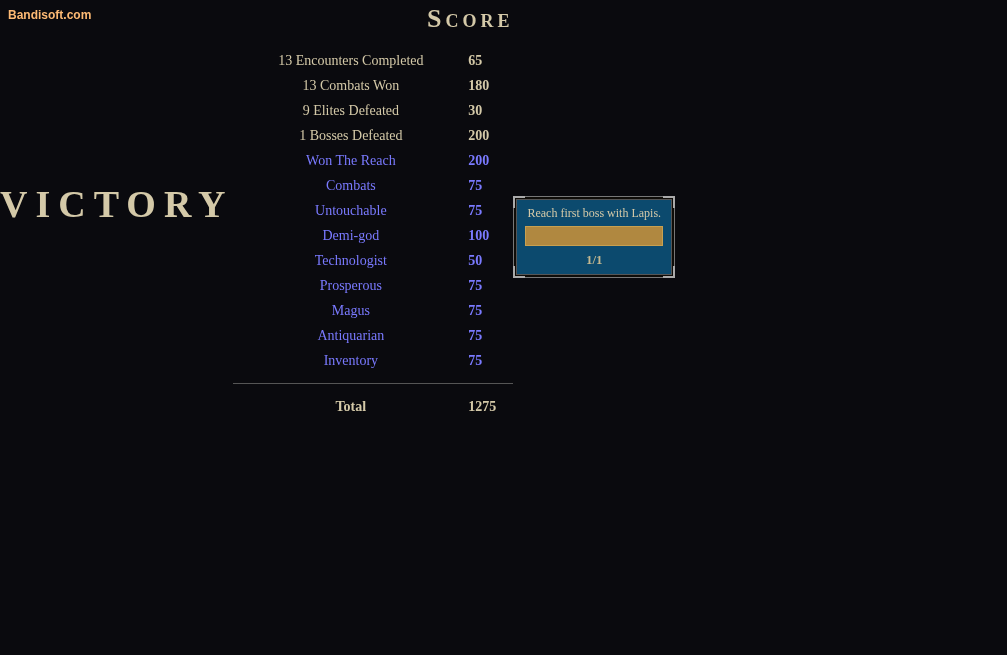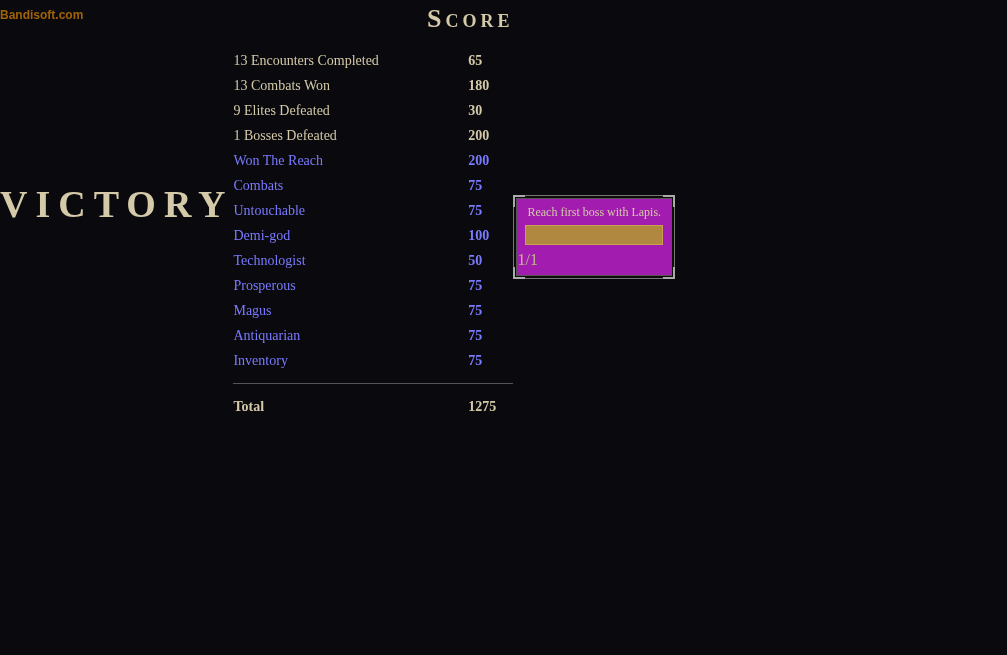--- a/index.html
+++ b/index.html
@@ -10,23 +10,23 @@
       background-color: #0a0a0e;
       font-family: Georgia, 'Times New Roman', serif;
       color: #d4c9a8;
       overflow: hidden;
       position: relative;
     }
 
     .watermark {
       position: absolute;
       top: 8px;
-      left: 0;
+      left: 8px;
       font-size: 12px;
-      color: #a16207;
+      color: #fdba74;
       font-family: Arial, sans-serif;
       font-weight: bold;
     }
 
     .page-center {
       display: flex;
       align-items: center;
       padding-top: 4px;
     }
 
@@ -59,21 +59,21 @@
     }
 
     .score-table tr td {
       padding: 2px 0;
       font-size: 14px;
       line-height: 1.5;
     }
 
     .score-table tr td:first-child {
       color: #d4c9a8;
-      text-align: left;
+      text-align: center;
     }
 
     .score-table tr td:last-child {
       text-align: left;
       color: #d4c9a8;
       font-weight: bold;
     }
 
     .score-table tr.bonus td {
       color: #7a7aff;
@@ -134,21 +134,21 @@
     .corner-deco.bottom-left { bottom: -1px; left: -1px; }
     .corner-deco.bottom-left::before { width: 12px; height: 2px; bottom: 0; left: 0; }
     .corner-deco.bottom-left::after { width: 2px; height: 12px; bottom: 0; left: 0; }
 
     .corner-deco.bottom-right { bottom: -1px; right: -1px; }
     .corner-deco.bottom-right::before { width: 12px; height: 2px; bottom: 0; right: 0; }
     .corner-deco.bottom-right::after { width: 2px; height: 12px; bottom: 0; right: 0; }
 
     .ach-body {
       border: 1px solid #555;
-      background: #a21caf;
+      background: #0c4a6e;
     }
 
     .ach-top-text {
       text-align: center;
       font-size: 12px;
       color: #d4c9a8;
       padding: 6px 10px 3px;
       font-family: Georgia, serif;
     }
 
@@ -160,25 +160,26 @@
       position: relative;
     }
 
     .ach-bar-fill {
       height: 100%;
       background: #b08840;
       width: 100%;
     }
 
     .ach-fraction {
-      text-align: left;
-      font-size: 16px;
+      text-align: center;
+      font-size: 13px;
       color: #c4b890;
       padding: 3px 0 6px;
       font-family: Georgia, serif;
+      font-weight: bold;
     }
   </style>
 </head>
 <body>
 
 <div class="watermark">Bandisoft.com</div>
 
 <div class="page-center">
   <h1 class="victory-title">VICTORY</h1>
 

